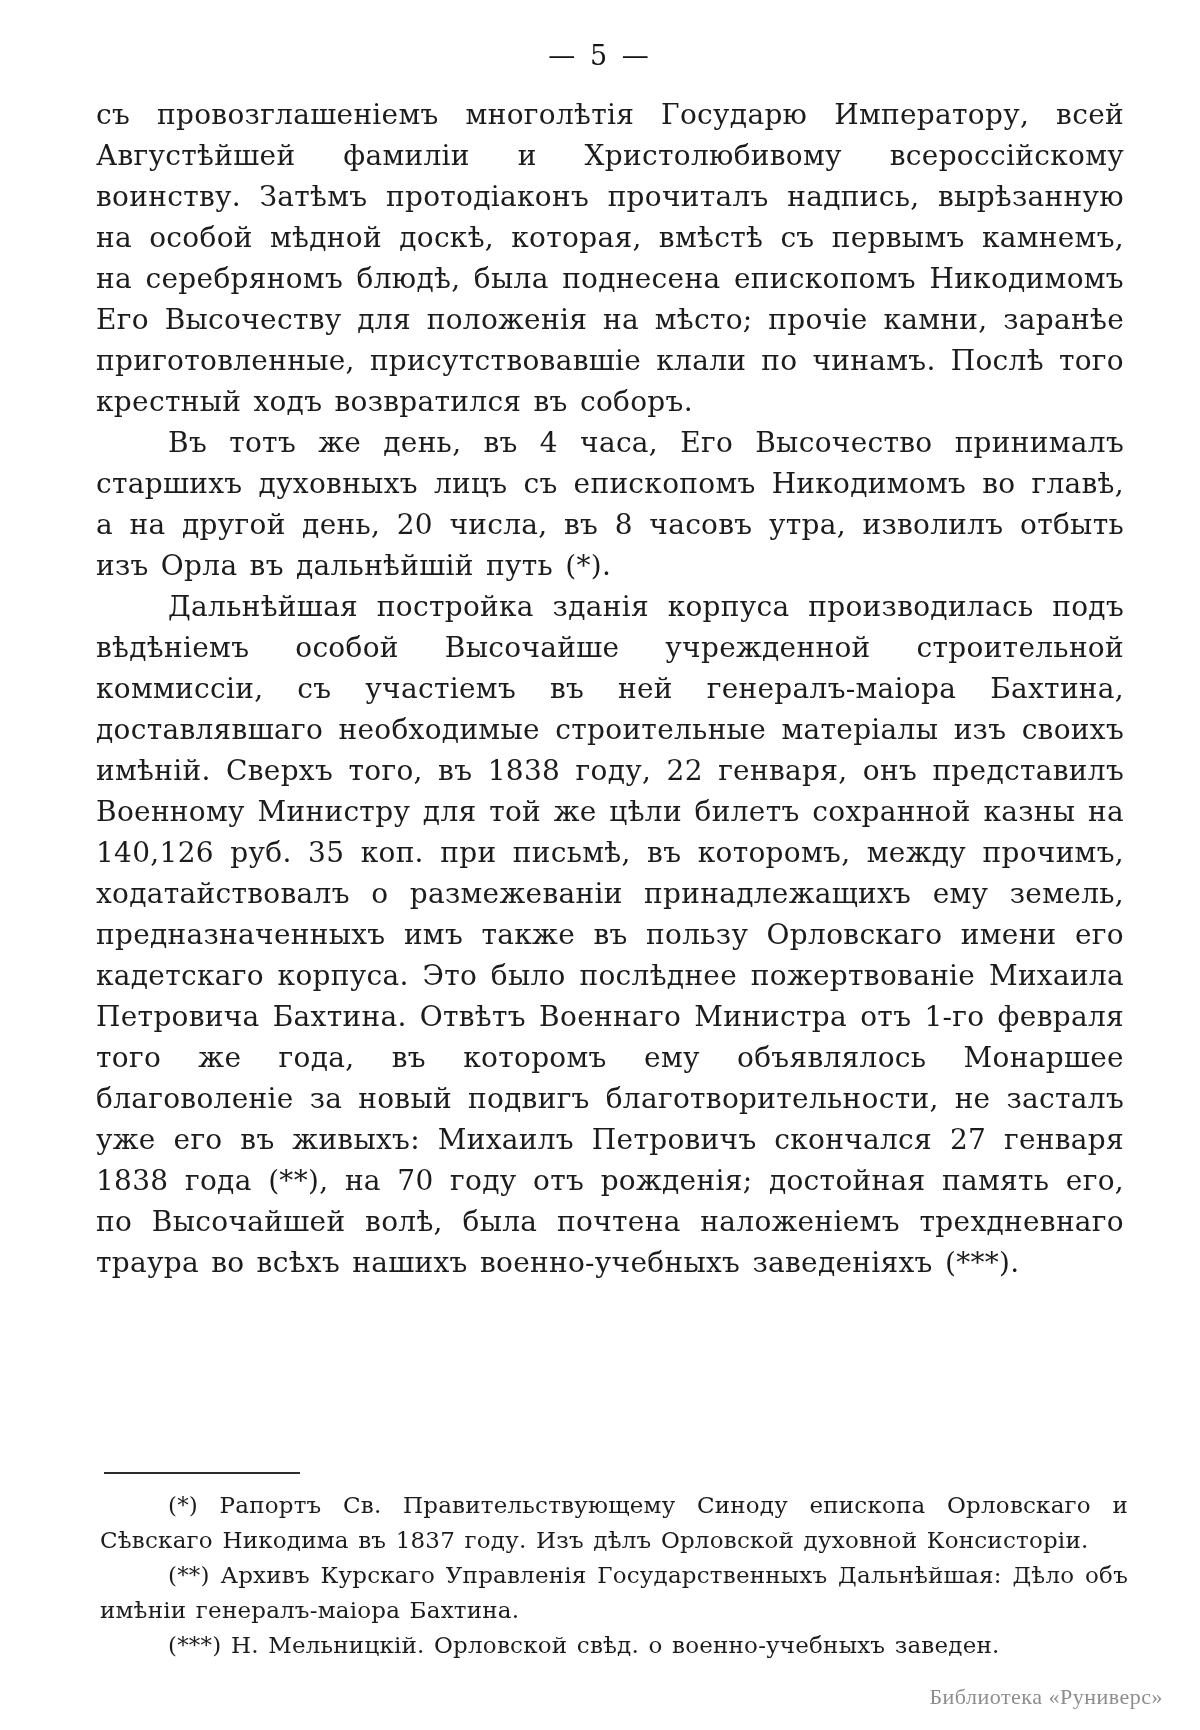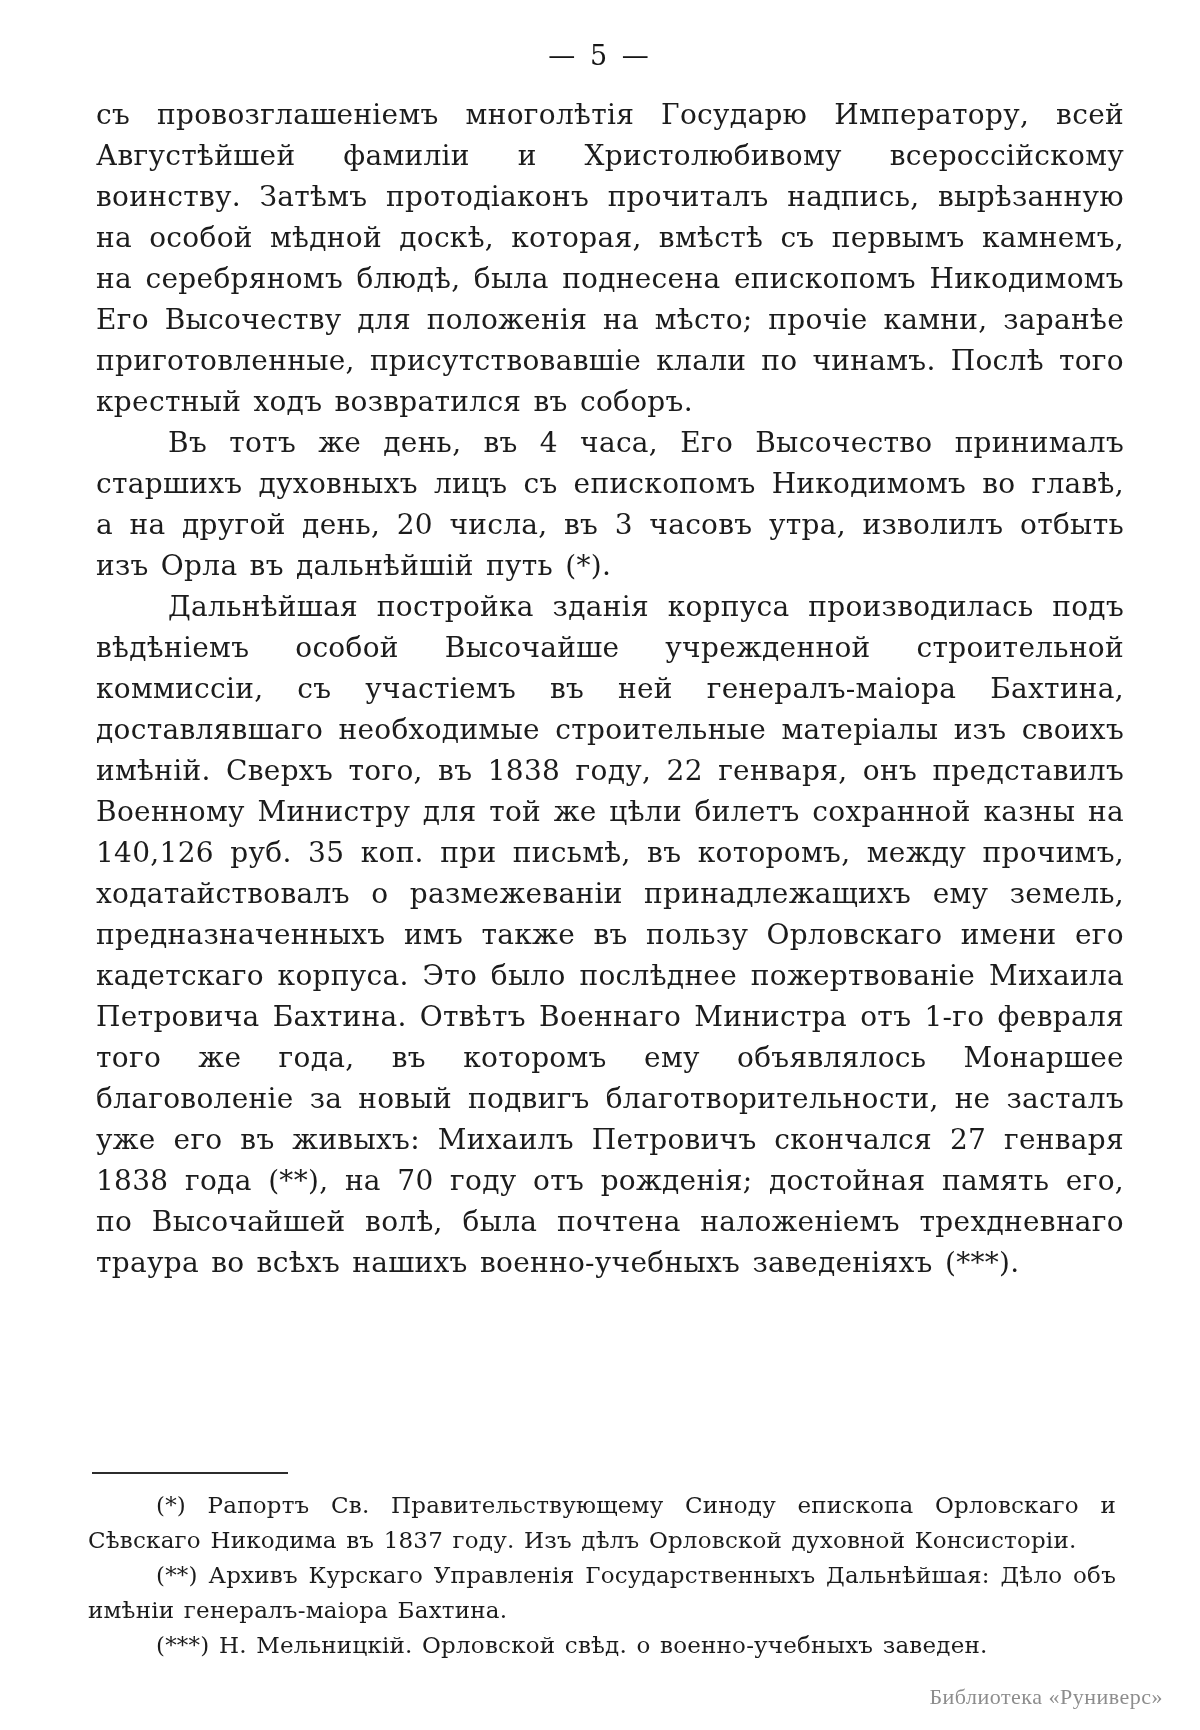--- a/index.html
+++ b/index.html
@@ -41,21 +41,21 @@
   .para {
     margin: 0;
     text-indent: 72px;
   }
   .para.no-indent {
     text-indent: 0;
   }
   .footnote-section {
     position: absolute;
     top: 1466px;
-    left: 88px;
+    left: 100px;
     width: 1028px;
   }
   .footnote-rule {
     width: 196px;
     height: 0;
     border-top: 2px solid #2c2c2c;
     margin: 6px 0 14px 4px;
   }
   .footnote {
     margin: 0;
@@ -79,21 +79,21 @@
 </style>
 </head>
 <body>
 
 <div class="page">
 
   <div class="page-number">— 5 —</div>
 
   <div class="body-text">
     <p class="para no-indent">съ провозглашеніемъ многолѣтія Государю Императору, всей Августѣйшей фамиліи и Христолюбивому всероссійскому воинству. Затѣмъ протодіаконъ прочиталъ надпись, вырѣзанную на особой мѣдной доскѣ, которая, вмѣстѣ съ первымъ камнемъ, на серебряномъ блюдѣ, была поднесена епископомъ Никодимомъ Его Высочеству для положенія на мѣсто; прочіе камни, заранѣе приготовленные, присутствовавшіе клали по чинамъ. Послѣ того крестный ходъ возвратился въ соборъ.</p>
-    <p class="para">Въ тотъ же день, въ 4 часа, Его Высочество принималъ старшихъ духовныхъ лицъ съ епископомъ Никодимомъ во главѣ, а на другой день, 20 числа, въ 3 часовъ утра, изволилъ отбыть изъ Орла въ дальнѣйшій путь (*).</p>
+    <p class="para">Въ тотъ же день, въ 4 часа, Его Высочество принималъ старшихъ духовныхъ лицъ съ епископомъ Никодимомъ во главѣ, а на другой день, 20 числа, въ 8 часовъ утра, изволилъ отбыть изъ Орла въ дальнѣйшій путь (*).</p>
     <p class="para">Дальнѣйшая постройка зданія корпуса производилась подъ вѣдѣніемъ особой Высочайше учрежденной строительной коммиссіи, съ участіемъ въ ней генералъ-маіора Бахтина, доставлявшаго необходимые строительные матеріалы изъ своихъ имѣній. Сверхъ того, въ 1838 году, 22 генваря, онъ представилъ Военному Министру для той же цѣли билетъ сохранной казны на 140,126 руб. 35 коп. при письмѣ, въ которомъ, между прочимъ, ходатайствовалъ о размежеваніи принадлежащихъ ему земель, предназначенныхъ имъ также въ пользу Орловскаго имени его кадетскаго корпуса. Это было послѣднее пожертвованіе Михаила Петровича Бахтина. Отвѣтъ Военнаго Министра отъ 1-го февраля того же года, въ которомъ ему объявлялось Монаршее благоволеніе за новый подвигъ благотворительности, не засталъ уже его въ живыхъ: Михаилъ Петровичъ скончался 27 генваря 1838 года (**), на 70 году отъ рожденія; достойная память его, по Высочайшей волѣ, была почтена наложеніемъ трехдневнаго траура во всѣхъ нашихъ военно-учебныхъ заведеніяхъ (***).</p>
   </div>
 
   <div class="footnote-section">
     <div class="footnote-rule"></div>
     <p class="footnote">(*) Рапортъ Св. Правительствующему Синоду епископа Орловскаго и Сѣвскаго Никодима въ 1837 году. Изъ дѣлъ Орловской духовной Консисторіи.</p>
     <p class="footnote">(**) Архивъ Курскаго Управленія Государственныхъ Дальнѣйшая: Дѣло объ имѣніи генералъ-маіора Бахтина.</p>
     <p class="footnote">(***) Н. Мельницкій. Орловской свѣд. о военно-учебныхъ заведен.</p>
   </div>
 

